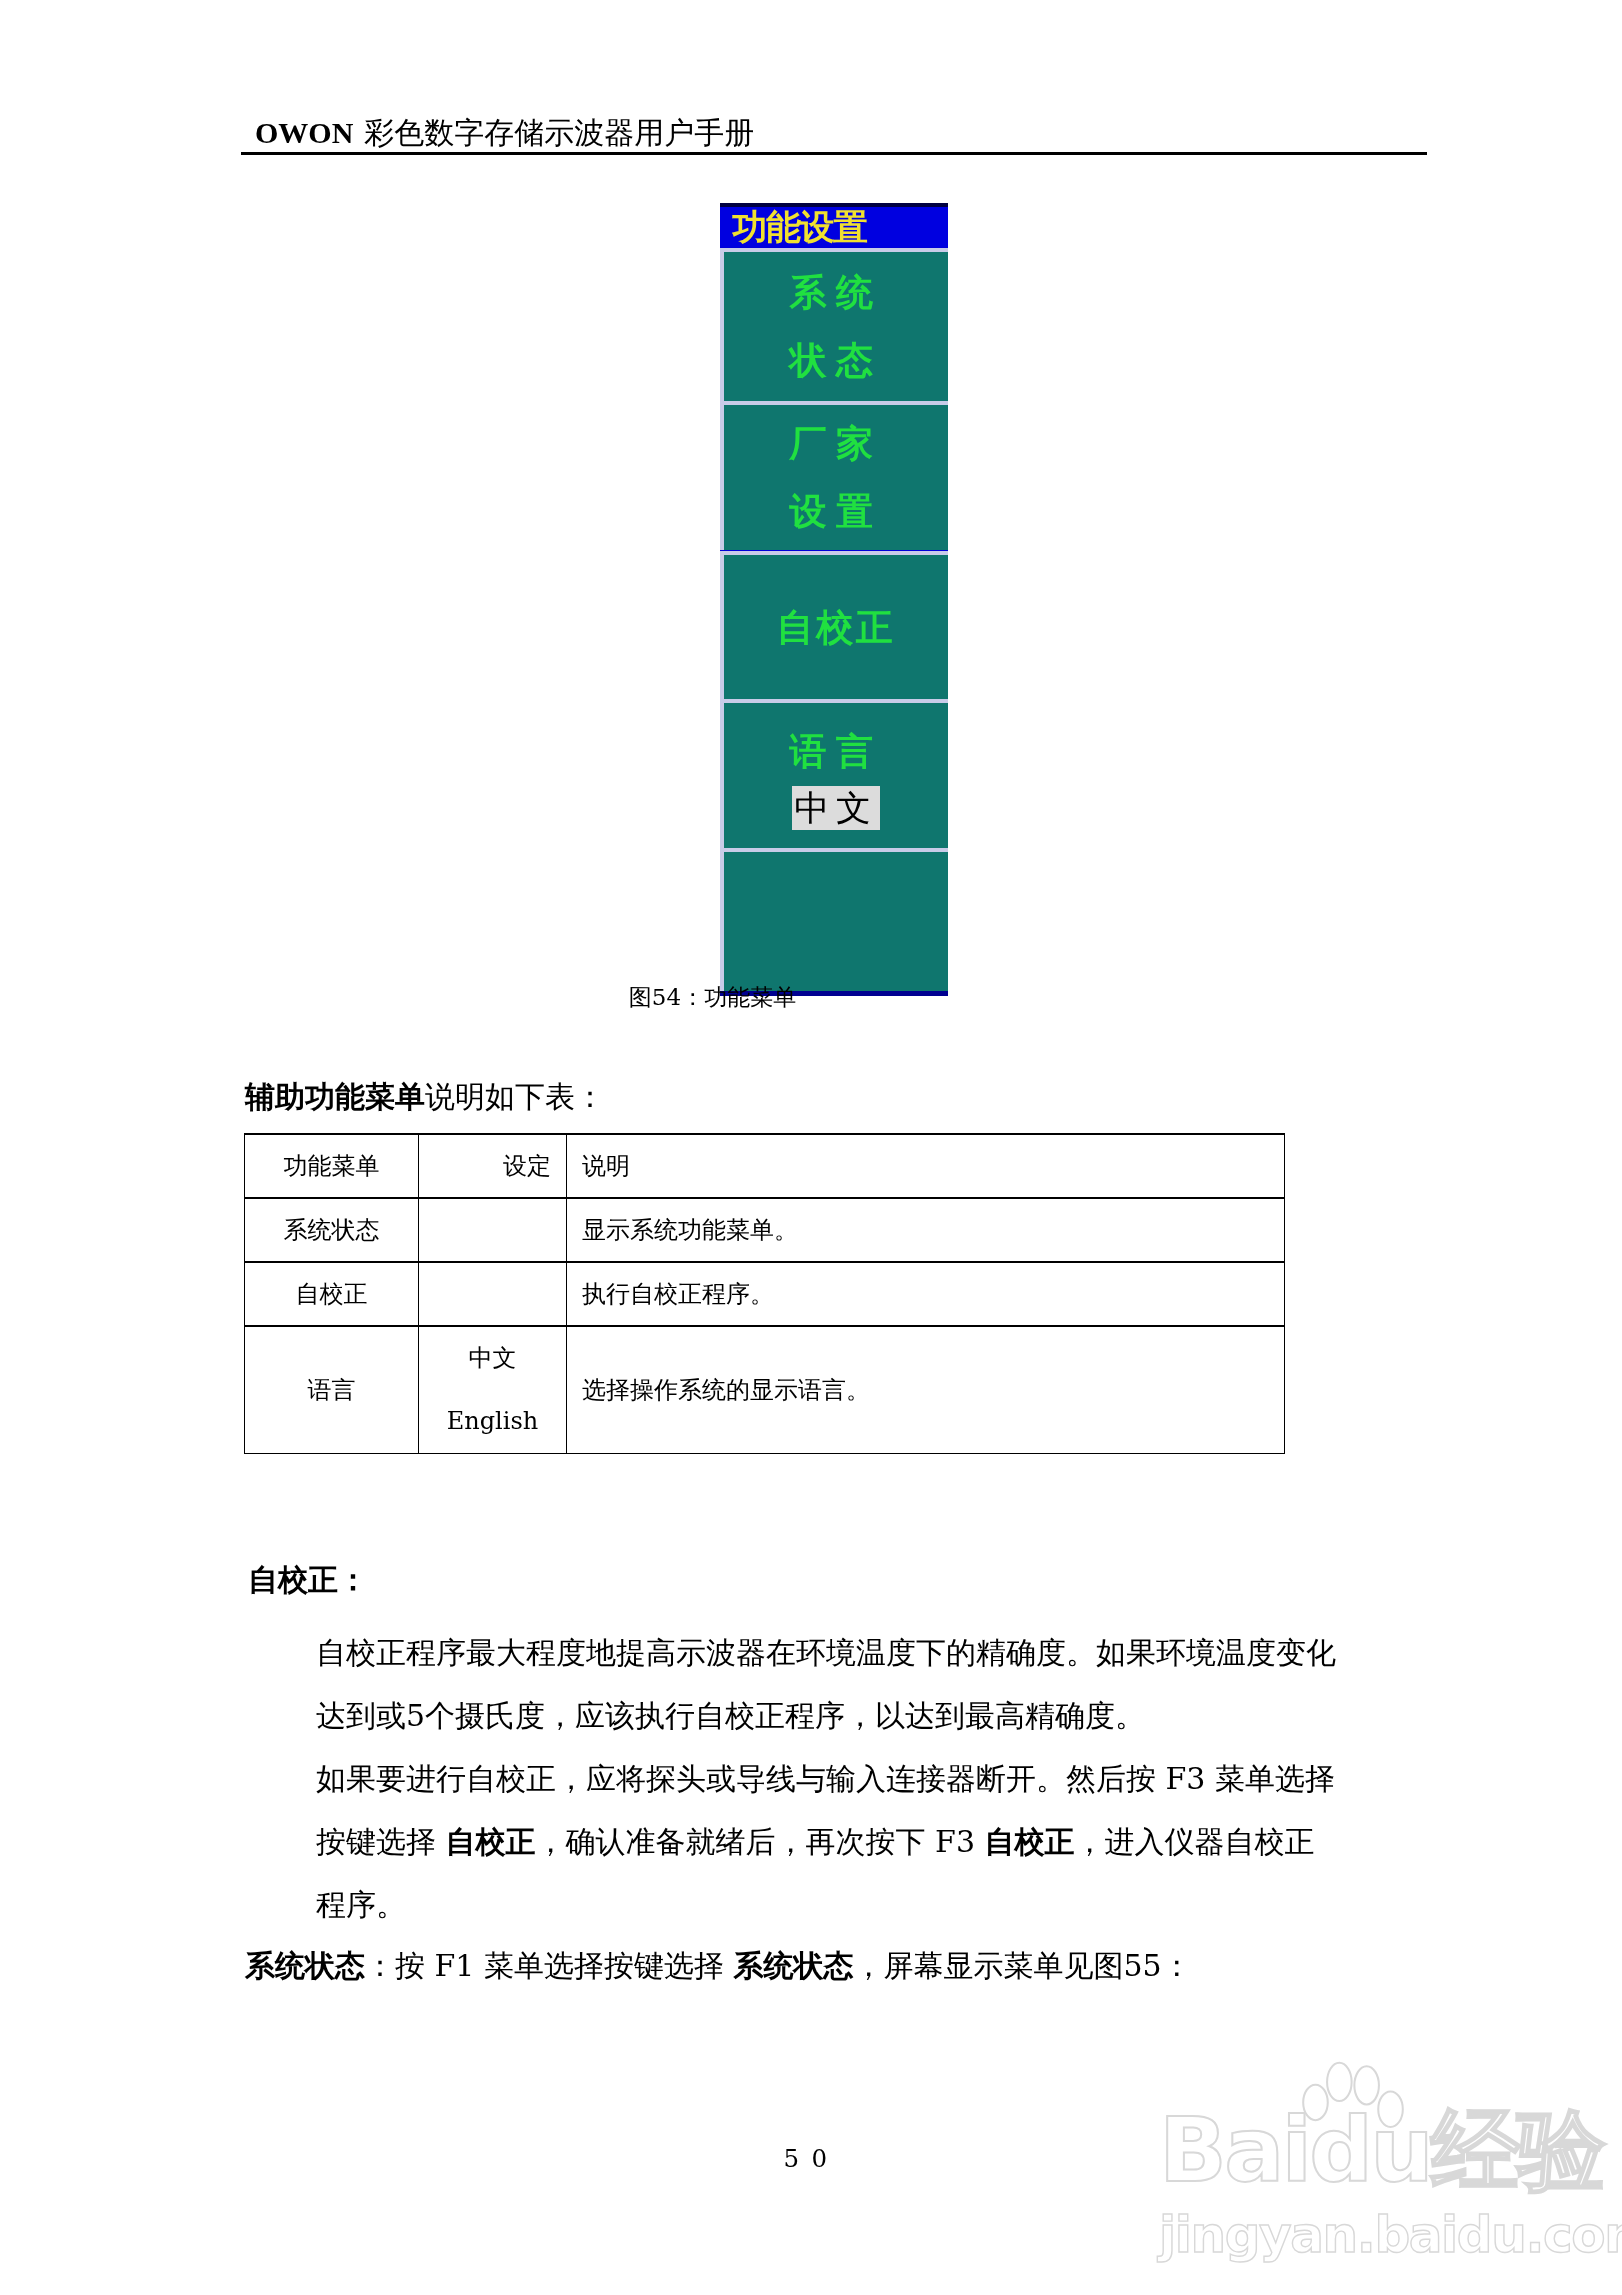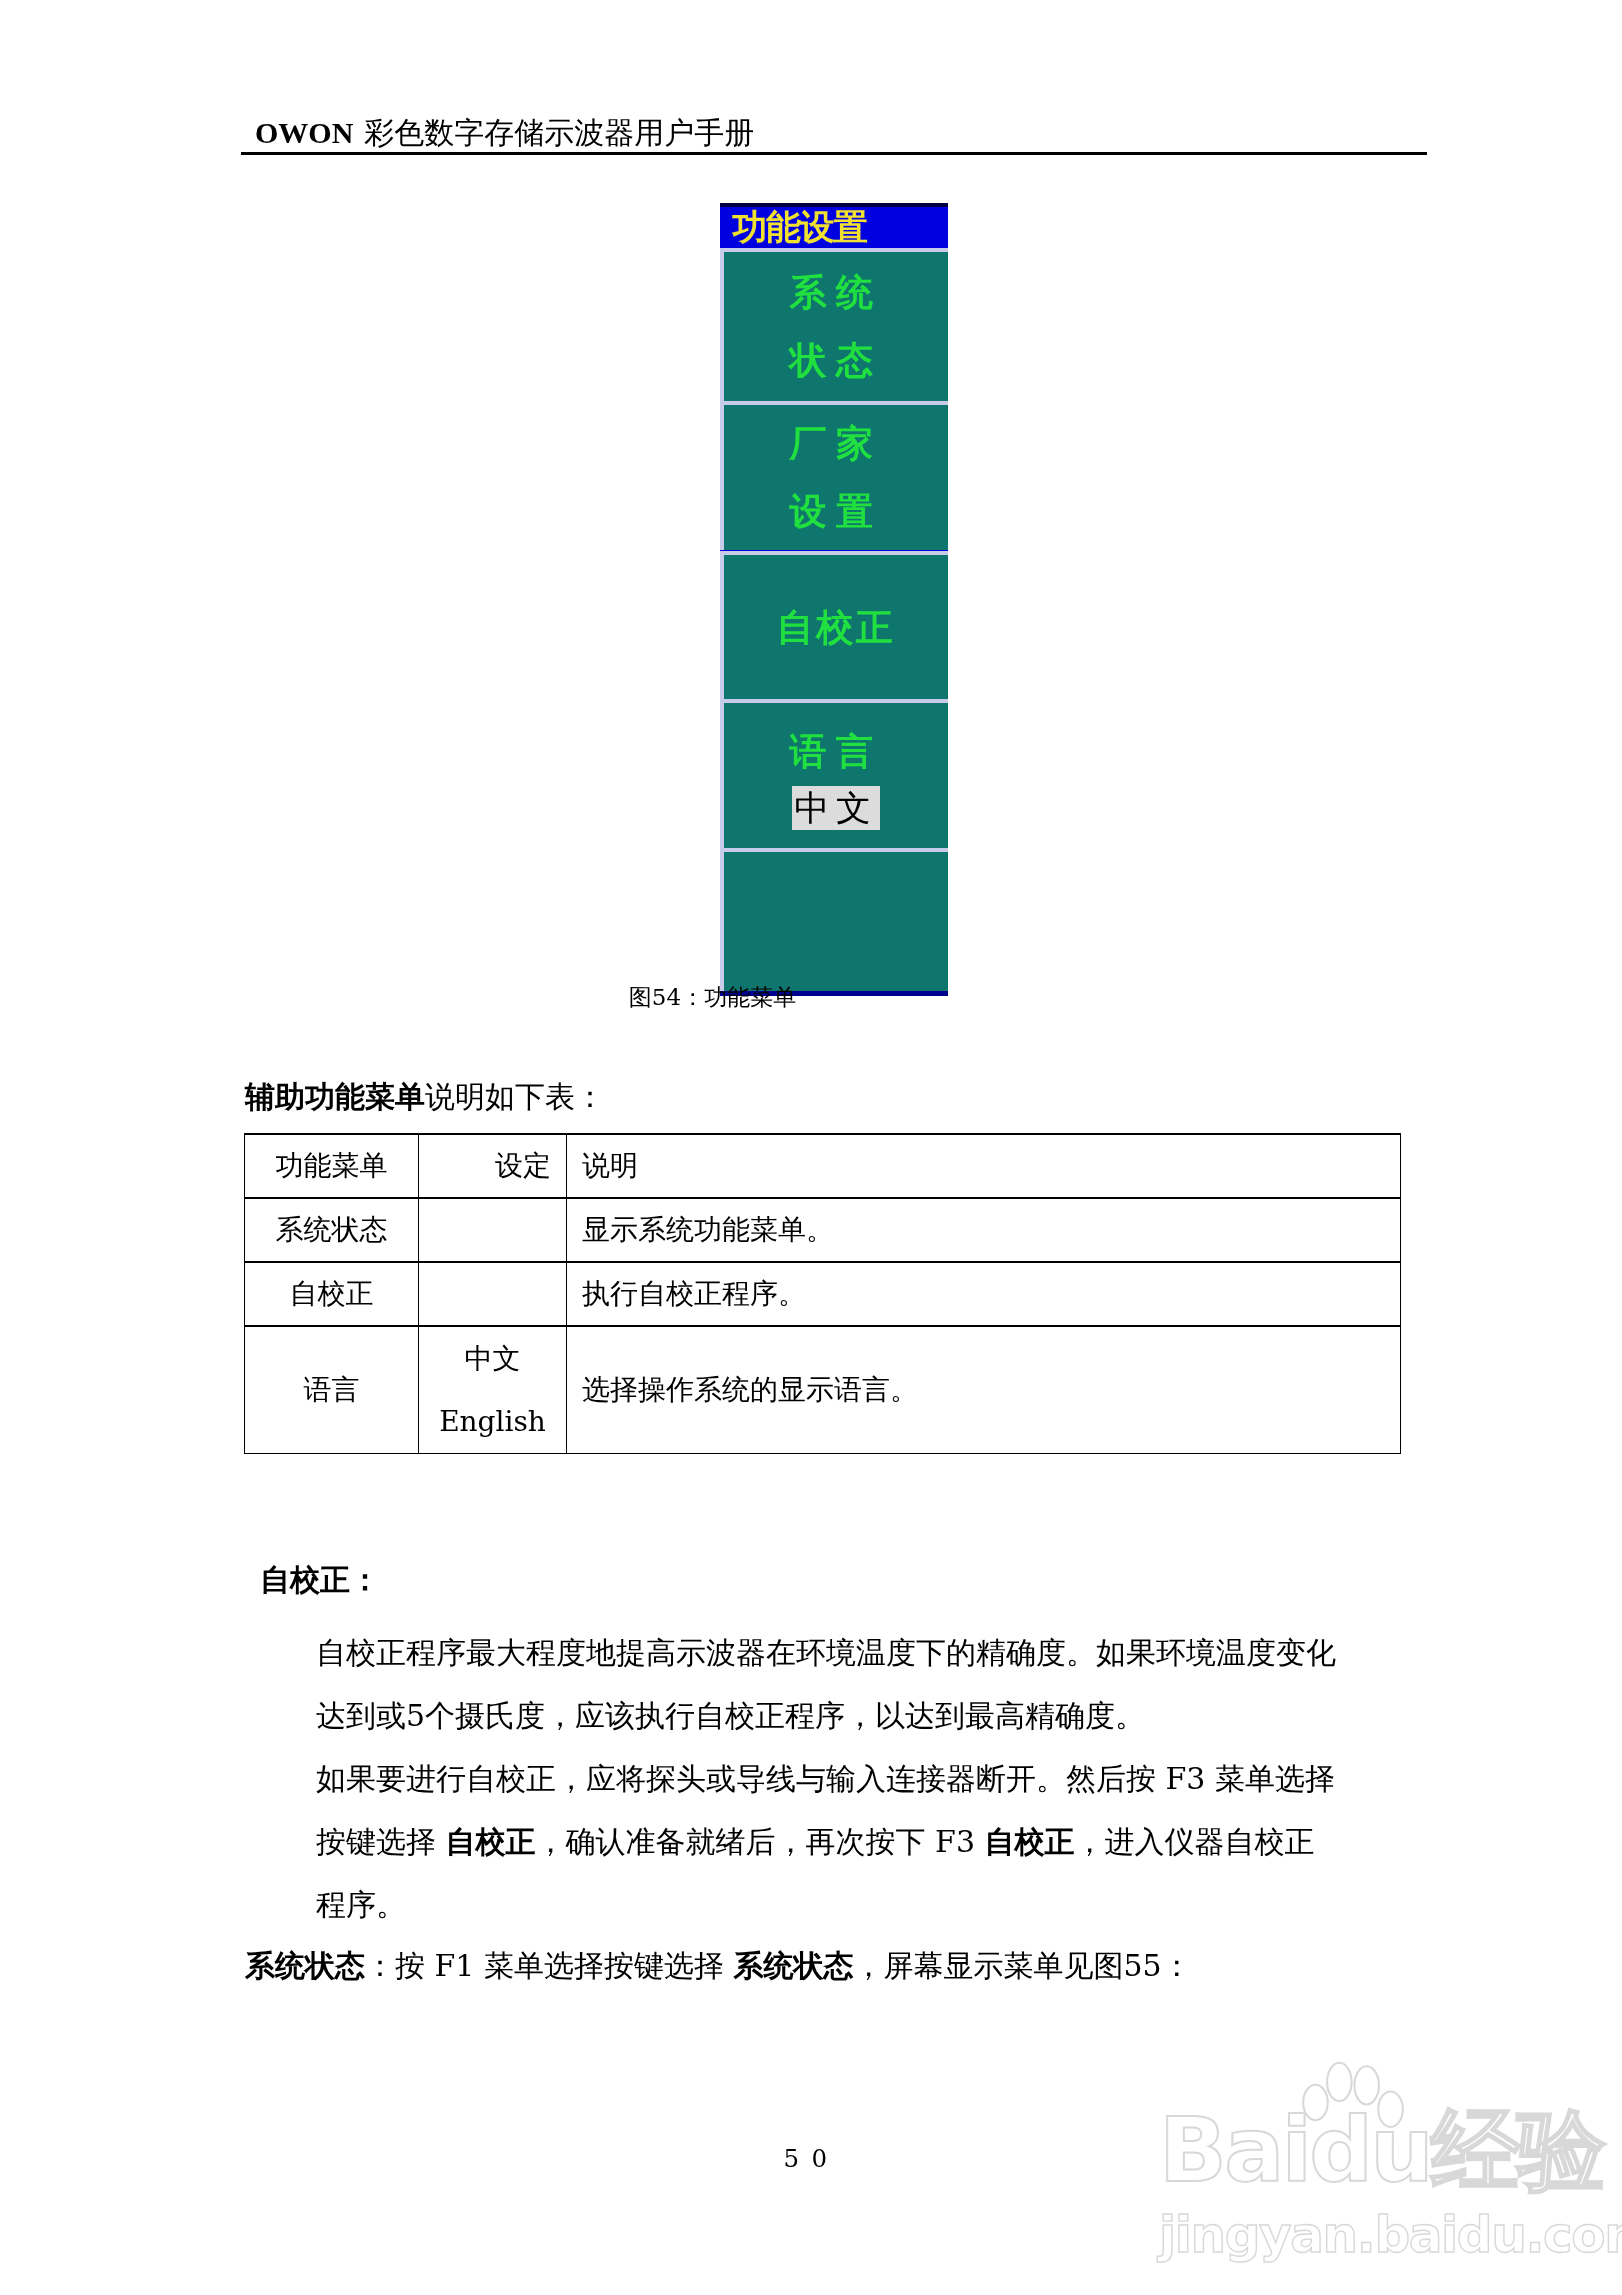--- a/index.html
+++ b/index.html
@@ -28,31 +28,31 @@
     line-height:74px; letter-spacing:9.5px; }
   .menu .item .sel { margin-top:4.1px; background:#dcdcdc; color:#000; font-family:"DejaVu Sans",sans-serif;
     font-size:35px; line-height:44px; padding:0 2.7px; letter-spacing:6.8px; }
   .menu .bottombar { position:absolute; left:0; bottom:0; width:100%; height:5.5px; background:#000090; }
 
   .caption { left:0; width:1425px; top:978px; text-align:center; font-size:23px; line-height:38px; }
   .intro { left:245px; top:1078px; font-size:30px; line-height:38px; }
   .intro b { font-family:"DejaVu Sans",sans-serif; font-weight:bold; }
 
   
-  table.desc { position:absolute; left:244px; top:1133px; width:1157px; border-collapse:collapse;
-    font-size:28px;padding-left:20px; }
+  table.desc { position:absolute; left:244px; top:1133px; width:1041px; border-collapse:collapse;
+    font-size:24px;padding-left:20px; }
   table.desc td { border:1.4px solid #000; border-top-width:2px; padding:0 15px; vertical-align:middle; height:62px; }
   table.desc td.c1 { width:143px; text-align:center; }
   table.desc td.c2 { width:117px; text-align:center; }
   table.desc td.c3 { text-align:left; }
   table.desc tr.hdrrow td.c2 { text-align:right; }
   table.desc .stack div { line-height:63px; }
 
   
-  .h-bold { font-family:"DejaVu Sans",sans-serif; font-weight:bold; font-size:30px; line-height:38px;margin-left:12px; }
+  .h-bold { font-family:"DejaVu Sans",sans-serif; font-weight:bold; font-size:30px; line-height:38px; }
   .para { left:316px; width:1118px; font-size:30px; line-height:63px; }
   .para b { font-family:"DejaVu Sans",sans-serif; font-weight:bold; }
   .line { white-space:nowrap; }
   .status-line { left:245px; top:1947px; font-size:30px; line-height:38px; white-space:nowrap; }
   .status-line b { font-family:"DejaVu Sans",sans-serif; font-weight:bold; }
 
   .pagenum { left:0; width:1623px; top:2144px; text-align:center; font-size:24.5px; letter-spacing:12.3px; }
 
   
   .wm { left:1159px; top:2058px; width:382px; height:204px; color:#ffffff; }

